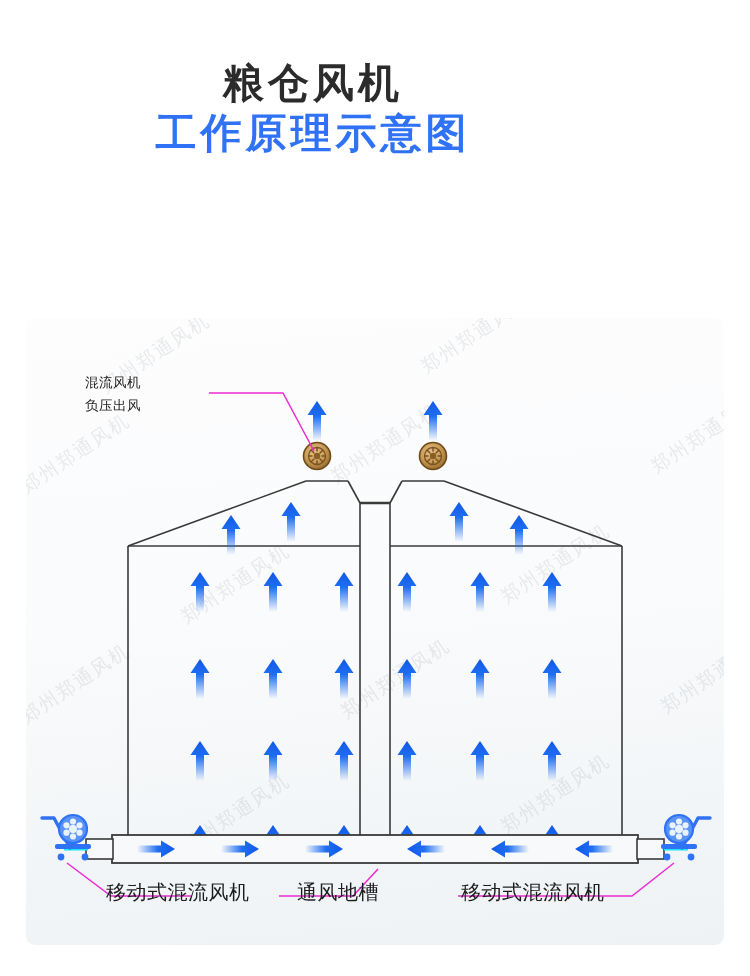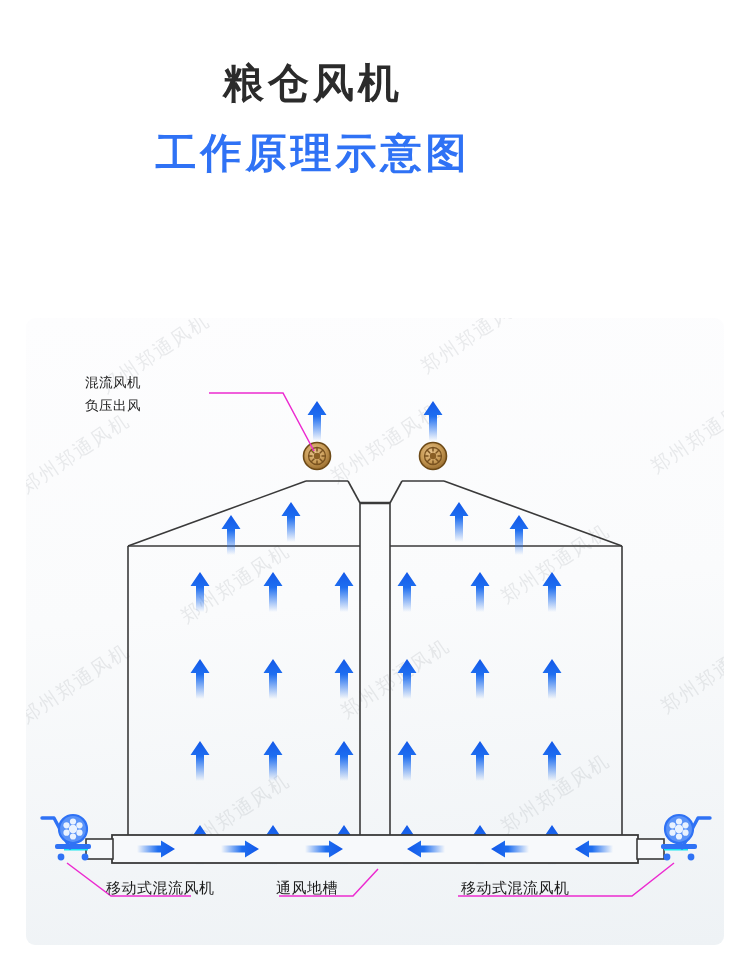--- a/index.html
+++ b/index.html
@@ -35,21 +35,21 @@
     color: #2b2b2b;
     letter-spacing: 4px;
     line-height: 1.22;
     font-family: "DejaVu Sans", "Liberation Sans", sans-serif;
   }
   .title-sub {
     font-size: 41px;
     font-weight: 700;
     letter-spacing: 4px;
     line-height: 1.22;
-    margin-top: 20px;
+    margin-top: 0;
     font-family: "DejaVu Sans", "Liberation Sans", sans-serif;
   }
 
   
   .desc {
     position: absolute;
     top: 196px;
     left: 60px;
     width: 634px;
     font-size: 17.5px;
@@ -99,21 +99,21 @@
   
   .lbl {
     position: absolute;
     color: #1c1c1c;
     font-size: 13.5px;
     letter-spacing: 0.5px;
     white-space: nowrap;
     font-family: "DejaVu Sans", "Liberation Sans", sans-serif;
   }
   .lbl-b {
-    font-size: 15px;
+    font-size: 20px;
   }
 </style>
 </head>
 <body>
 
 <div id="root">
 
   <div class="title-wrap">
     <div class="title-main">粮仓风机</div>
     <div class="title-sub" style="color:#2f72f5">工作原理示意图</div>
@@ -335,17 +335,17 @@
         <path d="M352 551 L327 578 L253 578"></path>
 
         <path d="M648 545 L606 578 L432 578"></path>
       </g>
     </svg>
 
     <div class="lbl" style="left:59px;  top:56px;text-align:center;">混流风机</div>
     <div class="lbl" style="left:59px;  top:79px;">负压出风</div>
 
     <div class="lbl lbl-b" style="left:80px;  top:561px;">移动式混流风机</div>
-    <div class="lbl lbl-b" style="left:250px; top:561px;">通风地槽</div>
+    <div class="lbl lbl-b" style="left:271px; top:561px;">通风地槽</div>
     <div class="lbl lbl-b" style="left:435px; top:561px;">移动式混流风机</div>
   </div>
 
 </div>
 
 </body></html>

